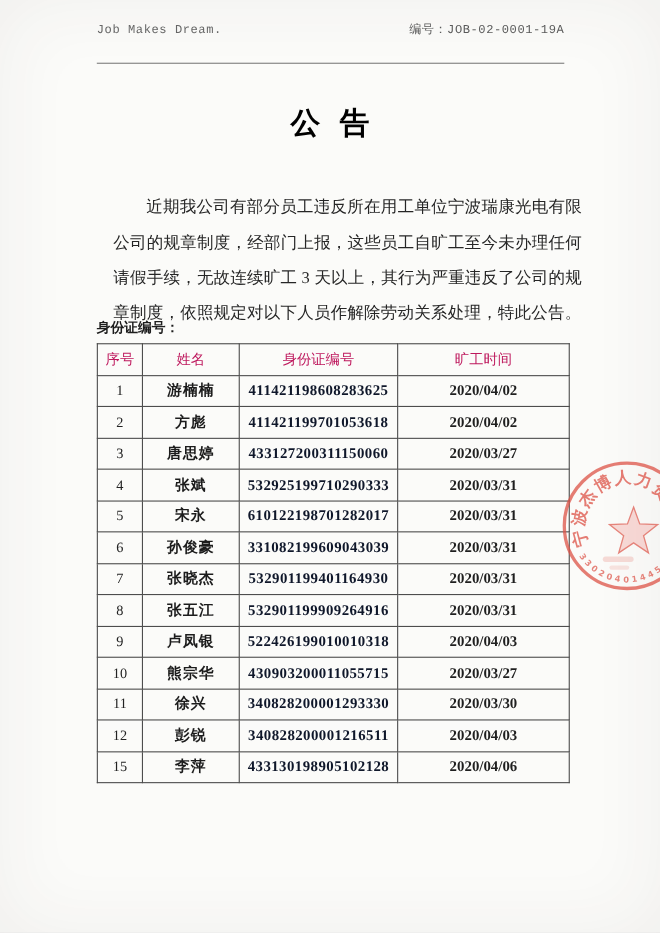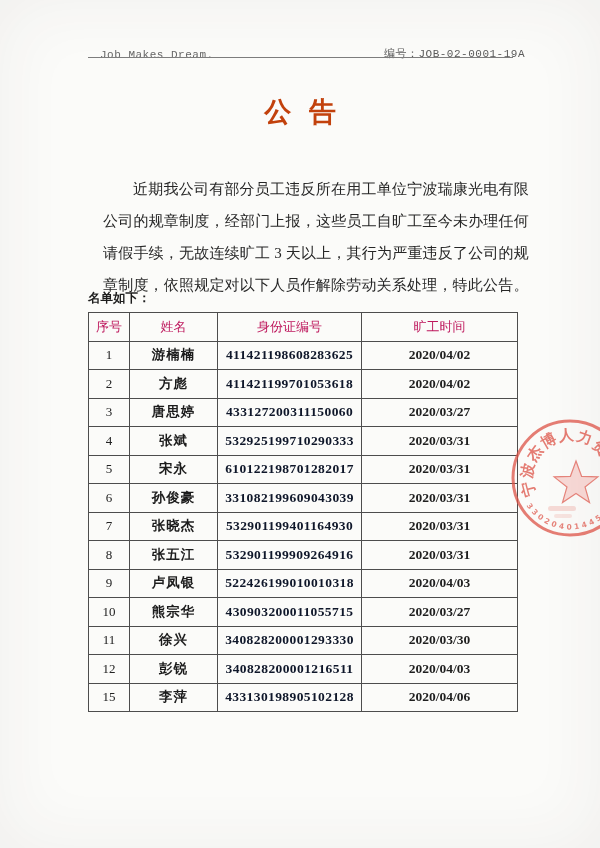--- a/index.html
+++ b/index.html
@@ -8,34 +8,34 @@
     width:600px;height:848px;
     margin:0 auto;
     background:#fbfbf9;
     overflow:hidden;
     font-family:"Liberation Serif","DejaVu Serif",serif;
     color:#232323;
     box-shadow:inset 0 0 70px rgba(60,55,45,0.06);
   }
   
   .letterhead{
-    position:absolute;left:88px;top:46px;width:425px;
+    position:absolute;left:88px;top:19px;width:425px;
     display:flex;justify-content:space-between;align-items:flex-end;
     font-family:"Liberation Mono","DejaVu Sans Mono",monospace;
-    font-size:11px;color:#666;letter-spacing:0.5px;margin-left:12px;
+    font-size:11px;color:#666;letter-spacing:0.5px;
   }
   .docno{color:#5a5a5a;font-size:11px;}
   .head-rule{
     position:absolute;left:88px;top:57px;width:425px;height:0;
     border:none;border-top:1.3px solid #7d7d7d;margin:0;
   }
   
   .title{
     position:absolute;left:88px;top:94px;width:425px;margin:0;
-    text-align:center;font-size:27px;font-weight:700;color:#c2410c;
+    text-align:center;font-size:27px;font-weight:700;color:#000000;
     word-spacing:9px;letter-spacing:1px;
   }
   
   .body-text{
     position:absolute;left:88px;top:158px;width:426px;margin:15px;
     font-size:15px;line-height:32px;text-align:justify;
     text-indent:2em;color:#262626;letter-spacing:0.2px;
   }
   .list-label{
     position:absolute;left:88px;top:290px;
@@ -73,21 +73,21 @@
   <div class="letterhead">
     <span class="slogan">Job Makes Dream.</span>
     <span class="docno"><span>编号：</span><span>JOB-02-0001-19A</span></span>
   </div>
   <hr class="head-rule">
 
   <h1 class="title">公 告</h1>
 
   <p class="body-text">近期我公司有部分员工违反所在用工单位宁波瑞康光电有限公司的规章制度，经部门上报，这些员工自旷工至今未办理任何请假手续，无故连续旷工 3 天以上，其行为严重违反了公司的规章制度，依照规定对以下人员作解除劳动关系处理，特此公告。</p>
 
-  <div class="list-label">名单如下：</div>
+  <div class="list-label">身份证编号：</div>
 
   <table class="roster">
     <thead>
       <tr id="thead-row">
           <th class="col-no">序号</th>
           <th class="col-name">姓名</th>
           <th class="col-id">身份证编号</th>
           <th class="col-date">旷工时间</th>
         </tr>
     </thead>

